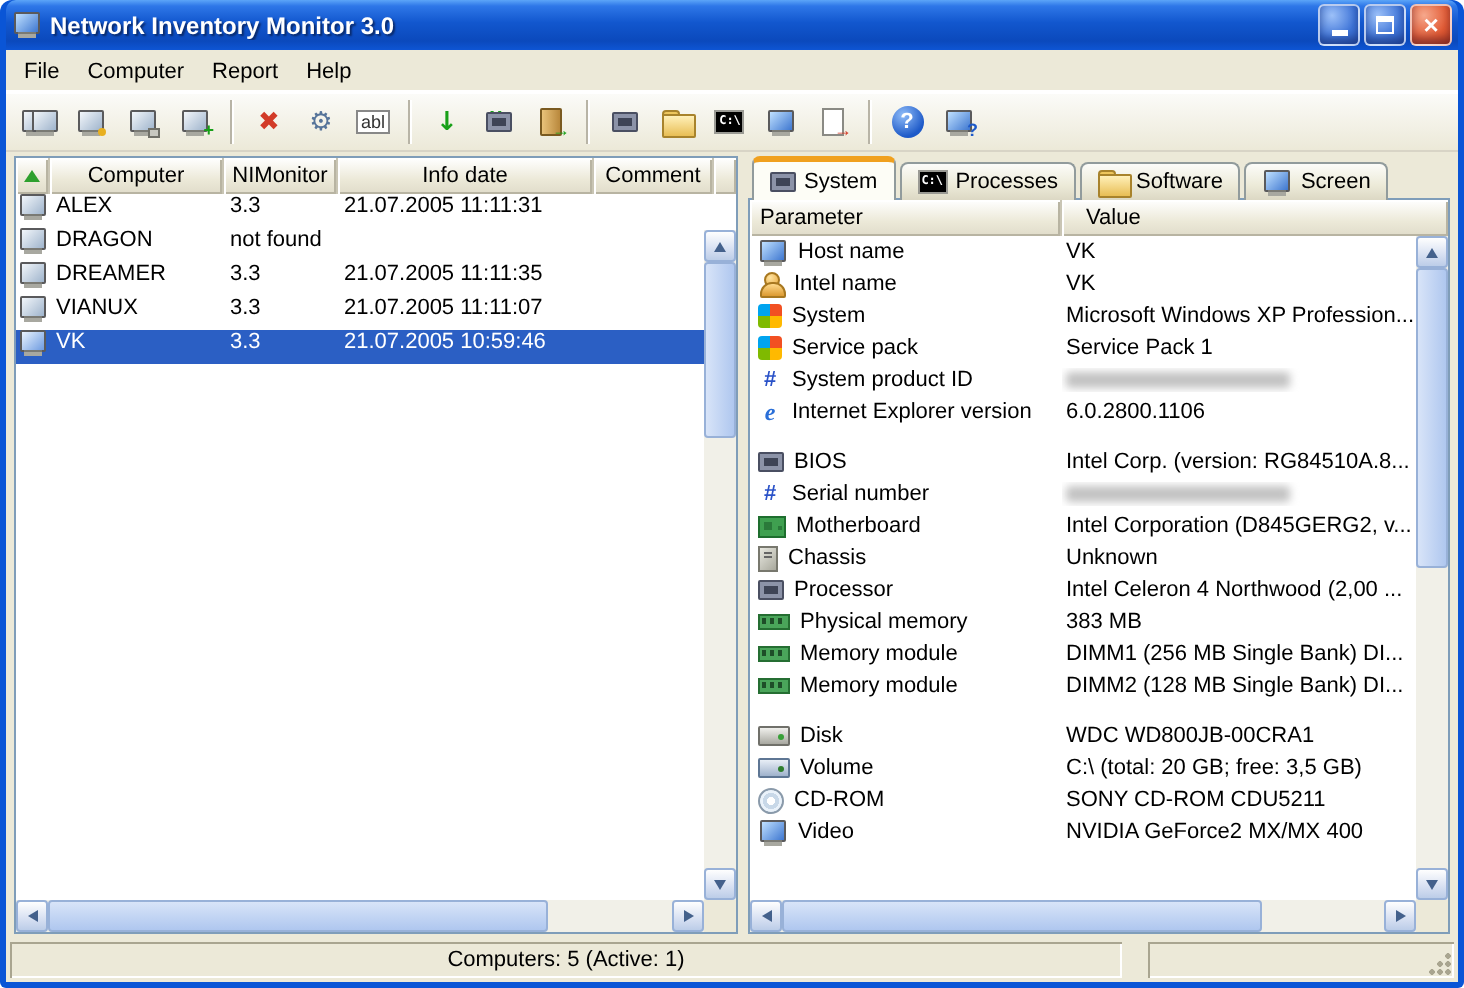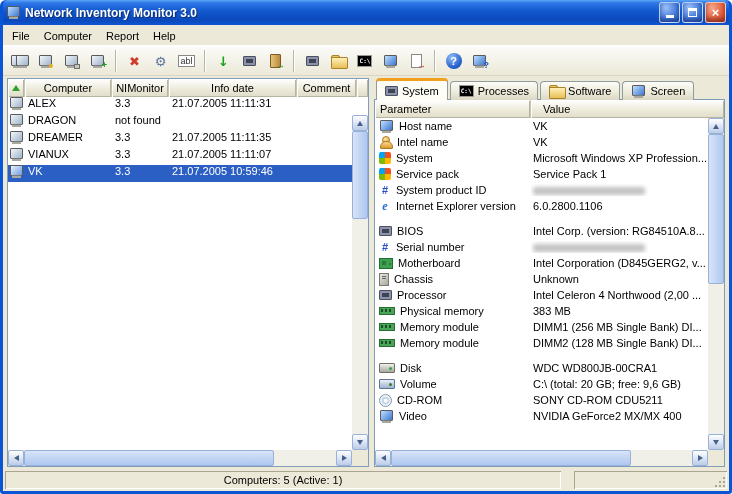--- a/index.html
+++ b/index.html
@@ -468,21 +468,21 @@
                     <span class="ic ic-disk"></span>
                     <span>Disk</span>
                   </span>
                 <span class="dv"><span>WDC WD800JB-00CRA1</span></span>
               </div>
               <div class="drow">
                 <span class="dp">
                     <span class="ic ic-drive"></span>
                     <span>Volume</span>
                   </span>
-                <span class="dv"><span>C:\ (total: 20 GB; free: 9,6 GB)</span></span>
+                <span class="dv"><span>C:\ (total: 20 GB; free: 3,5 GB)</span></span>
               </div>
               <div class="drow">
                 <span class="dp">
                     <span class="ic ic-cd"></span>
                     <span>CD-ROM</span>
                   </span>
                 <span class="dv"><span>SONY CD-ROM CDU5211</span></span>
               </div>
               <div class="drow">
                 <span class="dp">

